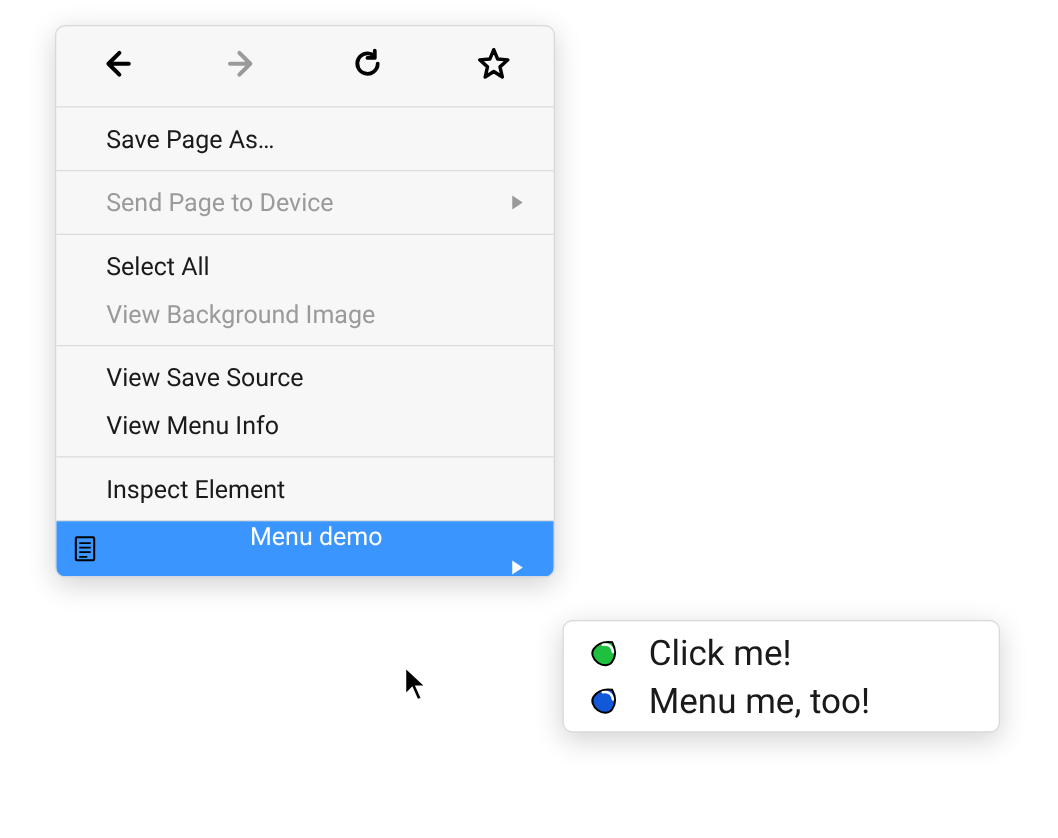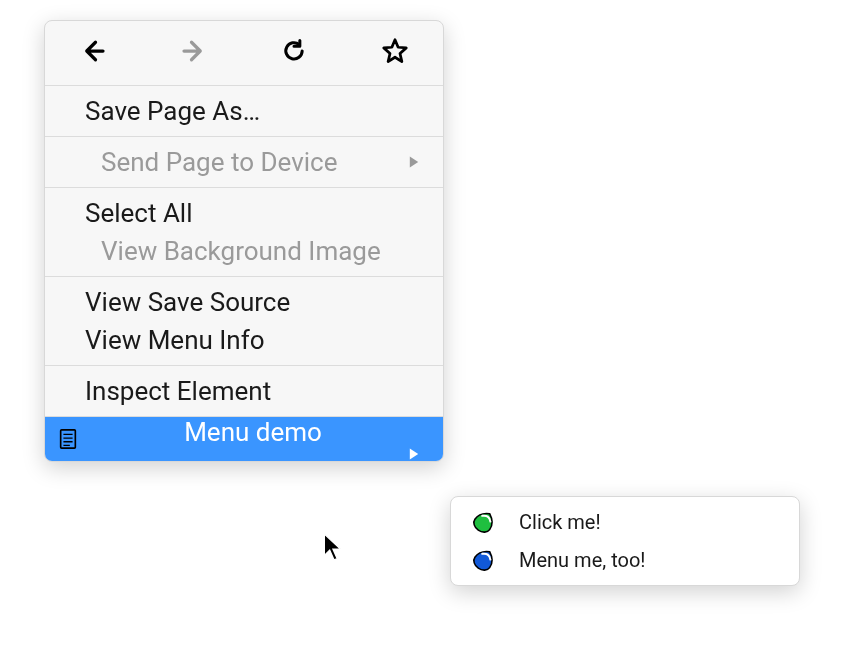--- a/index.html
+++ b/index.html
@@ -42,26 +42,26 @@
     height: 1px;
     background: #dcdcdc;
     margin: 0;
   }
   .menu-group { padding: 6px 0; }
   .menu-item {
     display: flex;
     align-items: center;
     height: 38px;
     padding: 0 22px 0 40px;
-    font-size: 26px;
+    font-size: 20px;
     color: #1a1a1a;
     cursor: default;
     position: relative;
   }
-  .menu-item.disabled { color: #9a9a9a; margin-left: 16px; }
+  .menu-item.disabled { color: #9a9a9a; }
   .menu-item.highlight {
     background: #3a95ff;
     color: #ffffff;
     flex-direction: column;
   }
   .menu-item .label { flex: 1; }
   .submenu-arrow {
     margin-left: auto;
     display: flex;
     align-items: center;
@@ -86,21 +86,21 @@
     border-radius: 8px;
     box-shadow: 0 6px 22px rgba(0,0,0,0.18);
     padding: 6px 0;
     width: 350px;
   }
   .sub-item {
     display: flex;
     align-items: center;
     height: 38px;
     padding: 0 22px 0 68px;
-    font-size: 20px;
+    font-size: 28px;
     color: #1a1a1a;
     position: relative;
   }
   .sub-icon {
     position: absolute;
     left: 20px;
     top: 50%;
     transform: translateY(-50%);
     width: 26px;
     height: 26px;

